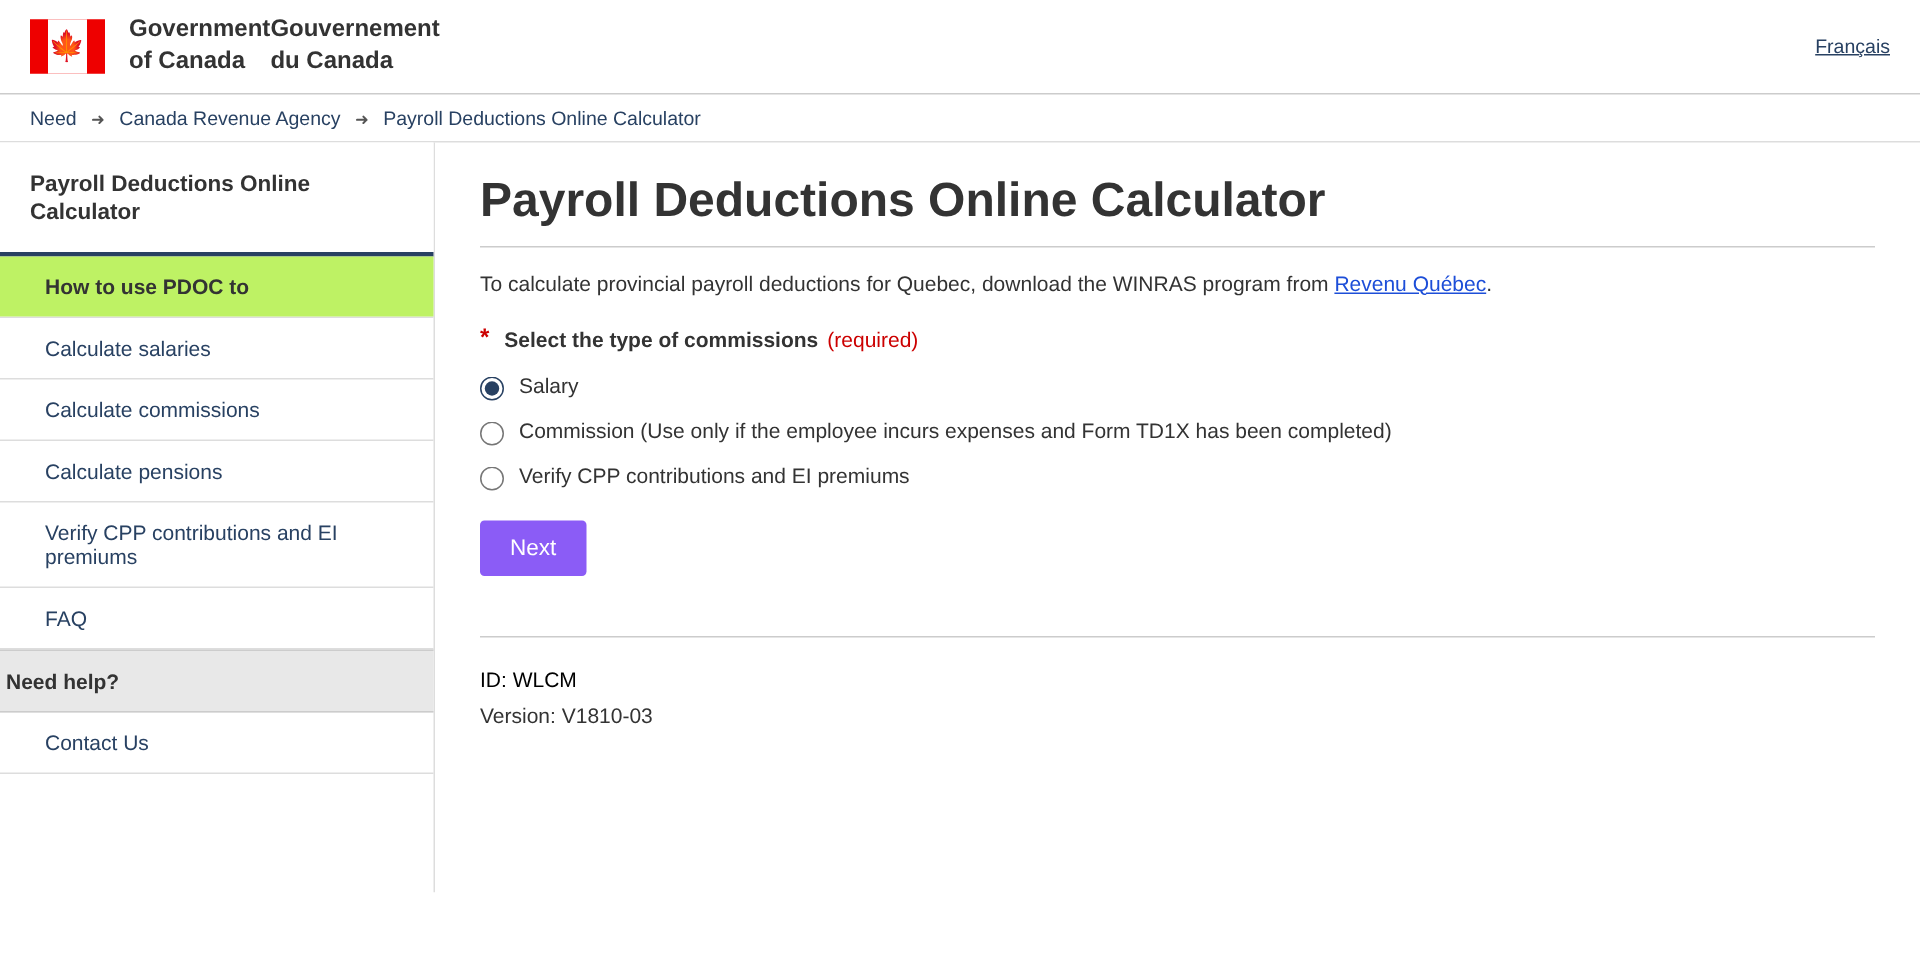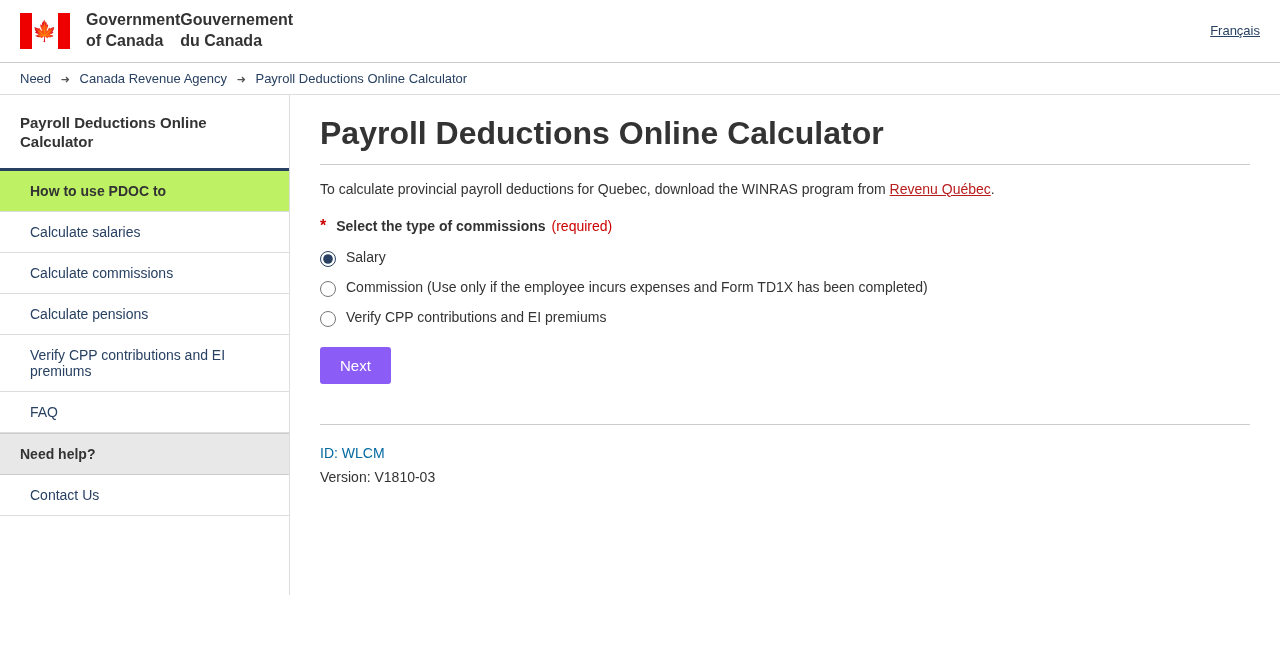--- a/index.html
+++ b/index.html
@@ -33,41 +33,41 @@
     .sidebar-title { background: #fff; padding: 18px 20px 16px; font-size: 15px; font-weight: bold; color: #333; border-bottom: 3px solid #284162; line-height: 1.3; }
     .sidebar-nav { list-style: none; }
     .sidebar-nav li { border-bottom: 1px solid #ddd; }
     .sidebar-nav li a { display: block; padding: 12px 20px 12px 30px; color: #284162; text-decoration: none; font-size: 14px; }
     .sidebar-nav li.active a { background: #bef264; color: #333; font-weight: bold; }
 
     
     .content { flex: 1; padding: 20px 30px; }
     .page-title { font-size: 32px; font-weight: bold; color: #333; padding-bottom: 12px; border-bottom: 1px solid #ccc; margin-bottom: 16px; }
     .intro-text { font-size: 14px; margin-bottom: 20px; color: #333; }
-    .intro-text a { color: #b91c1c; }
+    .intro-text a { color: #1d4ed8; }
 
     
     .field-label { font-size: 14px; font-weight: bold; color: #333; margin-bottom: 14px; display: flex; align-items: center; gap: 6px; }
     .required-star { color: #c00; font-size: 16px; margin-right: 4px; }
     .required-text { color: #c00; font-weight: normal; }
     .radio-group { margin-bottom: 20px; }
     .radio-option { display: flex; align-items: flex-start; gap: 10px; margin-bottom: 12px; font-size: 14px; }
     .radio-option input[type="radio"] { margin-top: 2px; width: 16px; height: 16px; accent-color: #284162; }
     .radio-option label { cursor: pointer; }
 
     
     .next-btn { background: #8b5cf6; color: #fff; border: none; padding: 10px 20px; font-size: 15px; cursor: pointer; border-radius: 3px; margin-bottom: 30px; }
 
     
     .content-footer { border-top: 1px solid #ccc; padding-top: 20px; margin-top: 10px; }
-    .id-text { font-size: 14px; color: #0369a1; margin-bottom: 8px; }
+    .id-text { font-size: 14px; color: #000000; margin-bottom: 8px; }
     .version-text { font-size: 14px; color: #333; }
 
     
-    .need-help { background: #e8e8e8; padding: 12px 20px; font-size: 14px; font-weight: bold; color: #333; border-top: 1px solid #ccc; border-bottom: 1px solid #ccc; }
+    .need-help { background: #e8e8e8; padding: 12px 4px; font-size: 14px; font-weight: bold; color: #333; border-top: 1px solid #ccc; border-bottom: 1px solid #ccc; }
   </style>
 </head>
 <body>
 
 <div class="header">
   <div class="header-left">
     <div class="canada-flag">
       <div class="flag-inner">
         <span class="maple-leaf">🍁</span>
       </div>

